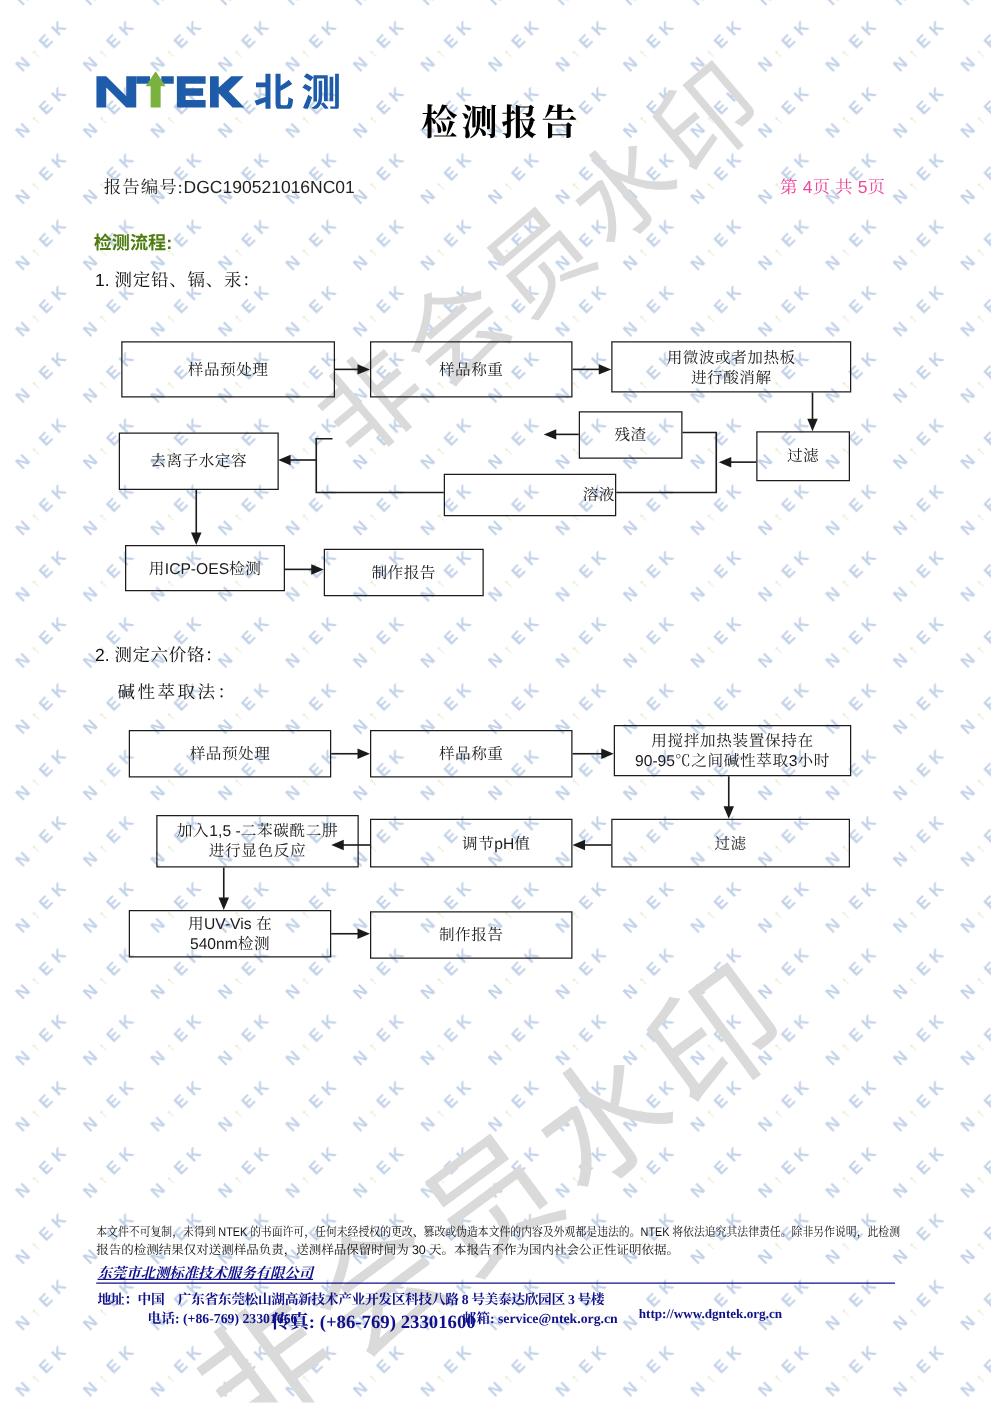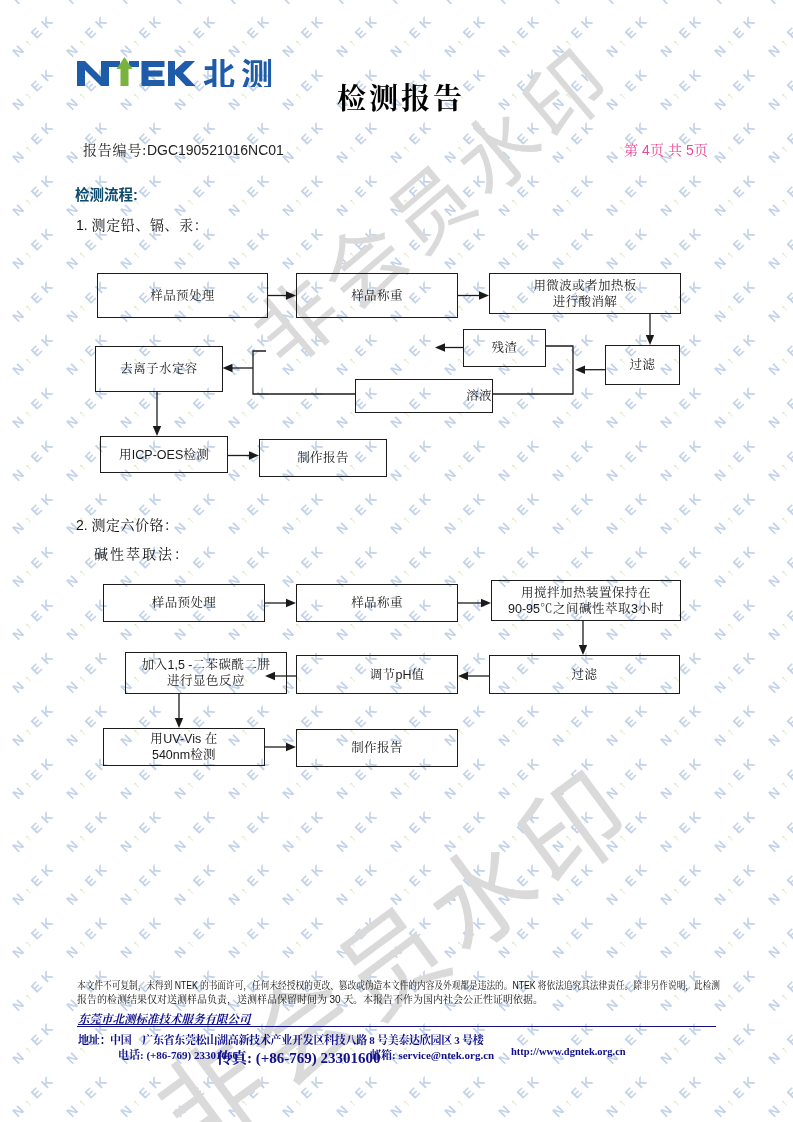--- a/index.html
+++ b/index.html
@@ -87,21 +87,21 @@
    <path fill="#7ab23f" d="M47.5,0 L55.5,12 H51.5 V29 H43.5 V12 H39.5 Z"></path>
    <text x="126" y="28.5" font-size="32" font-weight="bold" fill="#1e5ba8" font-family="'Noto Sans CJK SC','Liberation Sans',sans-serif" letter-spacing="6">北测</text>
   </svg>
  </div>
 
  <div class="abs" style="left:337px;top:76px;width:220px;font-size:29px;font-weight:bold;color:#000;letter-spacing:3px;">检测报告</div>
 
  <div class="abs" style="left:83px;top:139px;font-size:14px;color:#222;letter-spacing:0.8px;">报告编号:<span class="sans">DGC190521016NC01</span></div>
  <div class="abs" style="left:624px;top:139px;font-size:14px;color:#ec4899;letter-spacing:0.3px;">第 <span class="sans">4</span>页 共 <span class="sans">5</span>页</div>
 
- <div class="abs" style="left:75px;top:183px;font-size:14.5px;font-weight:bold;color:#0c4a6e;font-family:'Liberation Sans','Noto Sans CJK SC',sans-serif;">检测流程:</div>
+ <div class="abs" style="left:75px;top:183px;font-size:14.5px;font-weight:bold;color:#4d7c0f;font-family:'Liberation Sans','Noto Sans CJK SC',sans-serif;">检测流程:</div>
  <div class="abs" style="left:76px;top:214px;font-size:14px;color:#111;letter-spacing:0.6px;"><span class="sans">1. </span>测定铅、镉、汞：</div>
  <div class="abs" style="left:76px;top:514px;font-size:14px;color:#111;letter-spacing:0.5px;"><span class="sans">2. </span>测定六价铬：</div>
  <div class="abs" style="left:94px;top:543px;font-size:14px;color:#111;letter-spacing:2px;">碱性萃取法：</div>
 
  <div class="box" style="left:97px;top:273px;width:171px;height:45px;">
       <div>样品预处理</div>
     </div>
  <div class="box" style="left:296px;top:273px;width:162px;height:45px;">
       <div>样品称重</div>
     </div>

